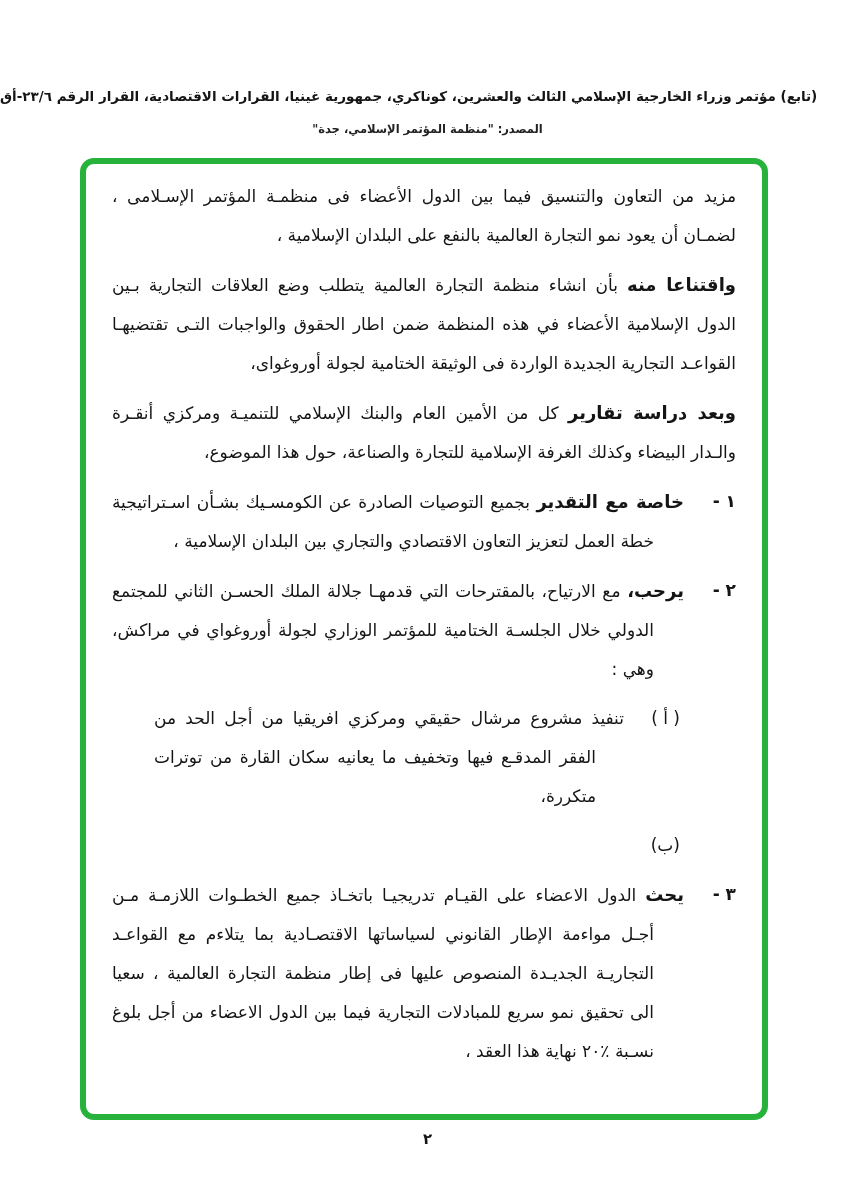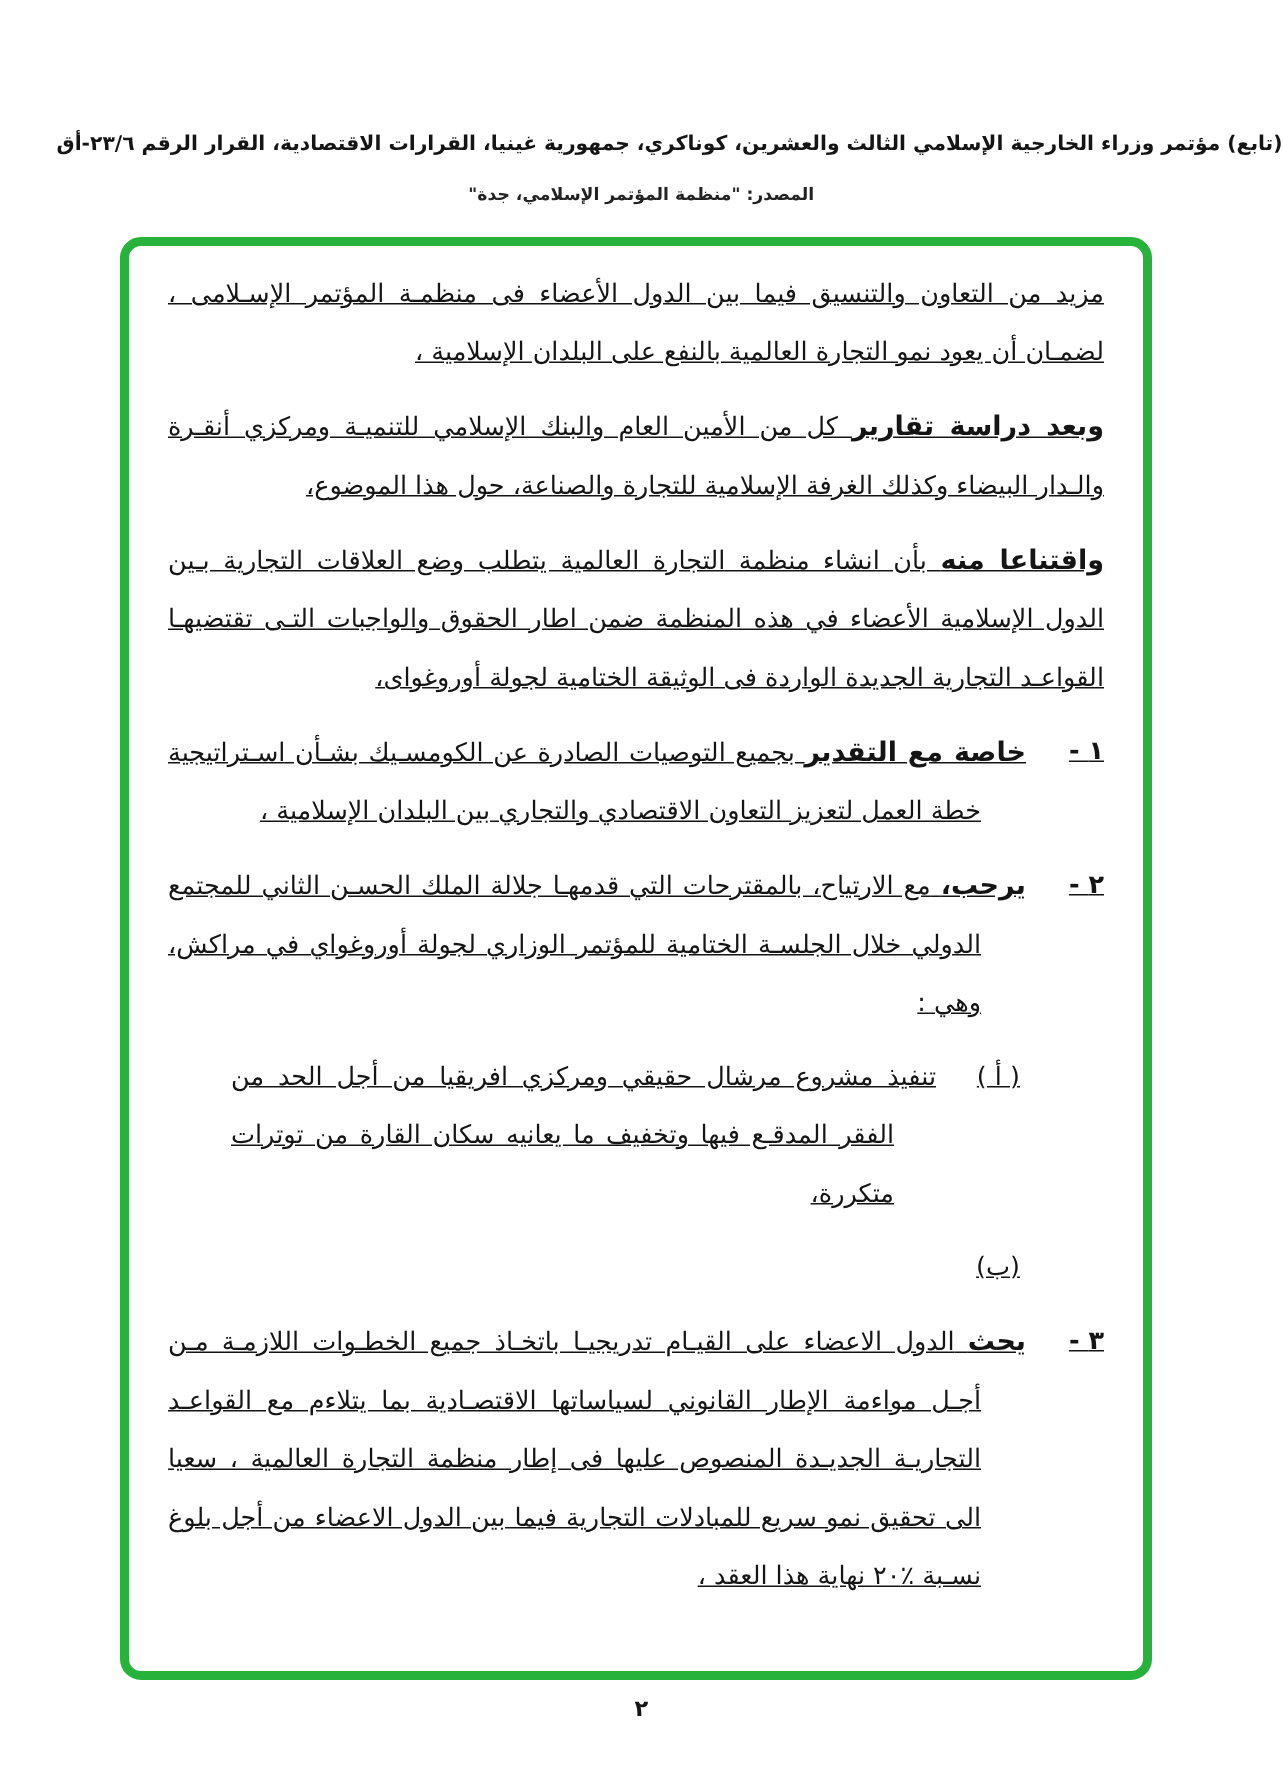--- a/index.html
+++ b/index.html
@@ -1,34 +1,34 @@
 <!DOCTYPE html>
 <html lang="ar"><head>
 <meta charset="utf-8">
 <style>
   html,body{margin:0;padding:0;}
   body{
     width:855px;height:1185px;position:relative;background:#ffffff;
     font-family:"DejaVu Sans",sans-serif;color:#151515;overflow:hidden;
   }
   .header1{
-    position:absolute;top:88px;left:0;right:0;text-align:right;direction:rtl;
+    position:absolute;top:88px;left:0;right:0;text-align:left;direction:rtl;
     font-size:13.5px;font-weight:bold;white-space:nowrap;letter-spacing:0;
   }
   .header2{
     position:absolute;top:122px;left:0;right:0;text-align:center;direction:rtl;
     font-size:11.5px;font-weight:bold;color:#222;
   }
   .hl-box{
     position:absolute;left:80px;top:158px;width:676px;height:950px;
     border:6px solid #27b33b;border-radius:14px;background:#fff;overflow:hidden;
   }
   .content{
     direction:rtl;padding:12px 26px 0 26px;
-    font-size:17px;line-height:39px;text-align:justify;text-decoration:underline;
+    font-size:17px;line-height:39px;text-align:justify;
   }
   .content p{margin:0 0 10px 0;}
   .lead{font-weight:bold;font-size:18px;}
   .item{display:flex;direction:rtl;margin:0 0 10px 0;}
   .item .num{
     flex:0 0 52px;font-weight:bold;font-size:17px;white-space:nowrap;
     text-align:right;
   }
   .item .itext{flex:1;padding-right:30px;text-indent:-30px;margin:0;}
   .subitem{display:flex;direction:rtl;margin:0 0 10px 42px;padding-right:56px;}
@@ -45,23 +45,23 @@
 <body>
 
 <div class="header1">(تابع) مؤتمر وزراء الخارجية الإسلامي الثالث والعشرين، كوناكري، جمهورية غينيا، القرارات الاقتصادية، القرار الرقم ٢٣/٦-أق</div>
 <div class="header2">المصدر:  "منظمة المؤتمر الإسلامي، جدة"</div>
 
 <div class="hl-box">
   <div class="content">
 
     <p><span class="lead"></span> <span>مزيد من التعاون والتنسيق فيما بين الدول الأعضاء فى منظمـة المؤتمر الإسـلامى ، لضمـان أن يعود نمو التجارة العالمية بالنفع على البلدان الإسلامية ،</span></p>
 
+    <p><span class="lead">واقتناعا منه</span> <span>بأن انشاء منظمة التجارة العالمية يتطلب وضع العلاقات التجارية بـين الدول الإسلامية الأعضاء في هذه المنظمة ضمن اطار الحقوق والواجبات التـى تقتضيهـا القواعـد التجارية الجديدة الواردة فى الوثيقة الختامية لجولة أوروغواى،</span></p>
+
     <p><span class="lead">وبعد دراسة تقارير</span> <span>كل من الأمين العام والبنك الإسلامي للتنميـة ومركزي أنقـرة والـدار البيضاء وكذلك الغرفة الإسلامية للتجارة والصناعة، حول هذا الموضوع،</span></p>
-
-    <p><span class="lead">واقتناعا منه</span> <span>بأن انشاء منظمة التجارة العالمية يتطلب وضع العلاقات التجارية بـين الدول الإسلامية الأعضاء في هذه المنظمة ضمن اطار الحقوق والواجبات التـى تقتضيهـا القواعـد التجارية الجديدة الواردة فى الوثيقة الختامية لجولة أوروغواى،</span></p>
 
     <div class="item">
       <div class="num">١ -</div>
       <p class="itext"><span class="lead">خاصة مع التقدير</span> <span>بجميع التوصيات الصادرة عن الكومسـيك بشـأن اسـتراتيجية خطة العمل لتعزيز التعاون الاقتصادي والتجاري بين البلدان الإسلامية ،</span></p>
     </div>
 
     <div class="item">
       <div class="num">٢ -</div>
       <p class="itext"><span class="lead">يرحب،</span> <span>مع الارتياح، بالمقترحات التي قدمهـا جلالة الملك الحسـن الثاني للمجتمع الدولي خلال الجلسـة الختامية للمؤتمر الوزاري لجولة أوروغواي في مراكش، وهي :</span></p>
     </div>

